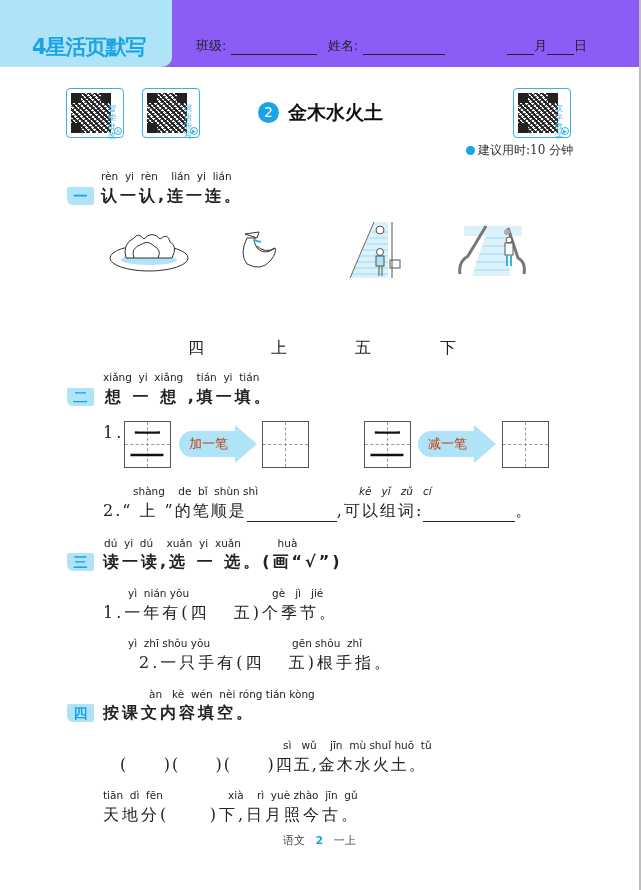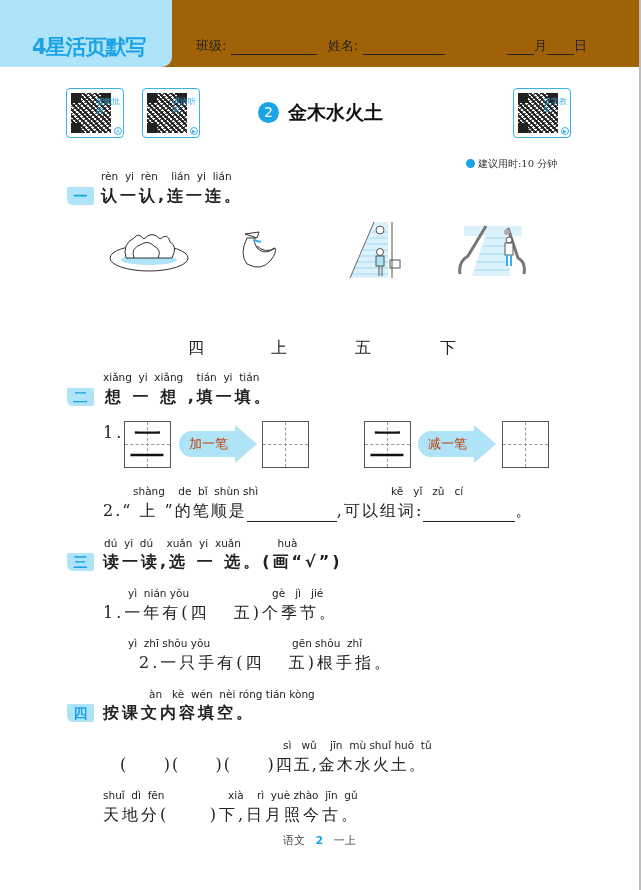--- a/index.html
+++ b/index.html
@@ -1,40 +1,40 @@
 <!DOCTYPE html>
 <html><head>
 <meta charset="utf-8">
 <style>
   * { box-sizing: border-box; margin: 0; padding: 0; }
   html, body { width: 641px; height: 890px; background: #fff; overflow: hidden; }
   body { position: relative; font-family: "DejaVu Serif", serif; color: #222; }
   .right-edge { position: absolute; right: 0; top: 0; width: 2px; height: 890px; background: #bdbdbd; }
   
-  .header { position: absolute; left: 0; top: 0; width: 639px; height: 67px; background: #a16207; }
+  .header { position: absolute; left: 0; top: 0; width: 639px; height: 67px; background: #8b5cf6; }
   .brand { position: absolute; left: 0; top: 0; width: 172px; height: 67px; background: #aee3f8; border-bottom-right-radius: 10px; }
   .brand-text { position: absolute; left: 32px; top: 33px; font-family: "DejaVu Sans", sans-serif; font-weight: bold; font-size: 21px; color: #1aa3e5; letter-spacing: -1px; }
   .hfield { position: absolute; top: 37px; font-family: "DejaVu Sans", sans-serif; font-size: 13px; color: #222; }
   .uline { display: inline-block; border-bottom: 1px solid #222; height: 14px; vertical-align: bottom; }
   
   .qr { position: absolute; top: 88px; width: 58px; height: 50px; border: 1.5px solid #39b0e6; border-radius: 4px; background: #fff; }
   .qr-code { position: absolute; left: 4px; top: 4px; width: 40px; height: 40px;
     background:
       linear-gradient(#222,#222) 0 0/10px 10px no-repeat,
       linear-gradient(#222,#222) 30px 0/10px 10px no-repeat,
       linear-gradient(#222,#222) 0 30px/10px 10px no-repeat,
       repeating-linear-gradient(45deg,#333 0 2px,#fff 2px 4px),
       repeating-linear-gradient(-30deg,#555 0 1px,#fff 1px 3px);
     background-blend-mode: normal, normal, normal, multiply, normal; }
-  .qr-label { position: absolute; right: 1px; top: 8px; width: 26px; font-family: "DejaVu Sans", sans-serif; font-size: 8px; line-height: 9px; color: #39b0e6; }
+  .qr-label { position: absolute; right: 1px; top: 15px; width: 14px; font-family: "DejaVu Sans", sans-serif; font-size: 8px; line-height: 9px; color: #39b0e6; }
   .qr-dot { position: absolute; right: 1px; bottom: 2px; width: 8px; height: 8px; border-radius: 50%; border: 1px solid #39b0e6; font-size: 5px; color: #39b0e6; text-align: center; line-height: 6px; font-family: "DejaVu Sans", sans-serif; }
   
   .lesson-num { position: absolute; left: 258px; top: 102px; width: 21px; height: 21px; border-radius: 50%; background: #1aa3e5; color: #fff; font-family: "DejaVu Sans", sans-serif; font-size: 14px; text-align: center; line-height: 21px; }
   .lesson-title { position: absolute; left: 288px; top: 100px; font-family: "DejaVu Sans", sans-serif; font-weight: bold; font-size: 19px; color: #111; }
-  .time-hint { position: absolute; left: 466px; top: 142px; font-size: 10px; color: #333; margin-top: 15px; }
+  .time-hint { position: absolute; left: 466px; top: 142px; font-size: 12px; color: #333; }
   .time-icon { display: inline-block; width: 9px; height: 9px; border-radius: 50%; background: #1aa3e5; margin-right: 3px; vertical-align: -1px; }
   
   .py { position: absolute; font-family: "DejaVu Sans", sans-serif; font-size: 10.5px; color: #222; white-space: pre; }
   .badge { position: absolute; width: 27px; height: 18px; background: #aee3f8; border-radius: 2px 2px 2px 6px; color: #1aa3e5; font-family: "DejaVu Sans", sans-serif; font-weight: bold; font-size: 14px; text-align: center; line-height: 18px; }
   .heading { position: absolute; font-family: "DejaVu Sans", sans-serif; font-weight: bold; font-size: 16px; color: #222; letter-spacing: 3px; white-space: pre; }
   .line { position: absolute; font-size: 16px; color: #222; letter-spacing: 3px; white-space: pre; }
   .blank { display: inline-block; border-bottom: 1px solid #222; height: 16px; vertical-align: bottom; }
   
   .pic { position: absolute; }
   .chars { position: absolute; top: 338px; font-size: 16px; color: #222; }
@@ -171,21 +171,21 @@
     <div class="tian-char">二</div>
   </div>
 <div class="arrow" style="left:418px;">
   <div class="arrow-body"></div>
     <div class="arrow-head"></div>
   <div class="arrow-label">减一笔</div>
 </div>
 <div class="tian" style="left:502px;"></div>
 
 <div class="py" style="left:133px; top:485px;">shàng    de  bǐ  shùn shì</div>
-<div class="py" style="left:391px; top:485px;">kě   yǐ   zǔ   cí</div>
+<div class="py" style="left:359px; top:485px;font-style:italic;">kě   yǐ   zǔ   cí</div>
 <div class="line" style="left:103px; top:501px; letter-spacing:2px;"><span>2.“ 上 ”的笔顺是</span><span class="blank" style="width:90px;"></span><span>,可以组词:</span><span class="blank" style="width:92px;"></span><span>。</span></div>
 
 <div class="py" style="left:104px; top:537px;">dú  yi  dú    xuǎn  yi  xuǎn           huà</div>
 <div class="badge" style="left:67px; top:553px;">三</div>
 <div class="heading" style="left:103px; top:552px;">读一读,选 一 选。(画“√”)</div>
 
 <div class="py" style="left:128px; top:587px;">yì  nián yǒu</div>
 <div class="py" style="left:272px; top:587px;">gè   jì   jié</div>
 <div class="line" style="left:103px; top:603px;">1.一年有(四   五)个季节。</div>
 
@@ -193,17 +193,17 @@
 <div class="py" style="left:292px; top:637px;">gēn shǒu  zhǐ</div>
 <div class="line" style="left:103px; top:653px;margin-left:36px;">2.一只手有(四   五)根手指。</div>
 
 <div class="py" style="left:105px; top:688px;margin-left:44px;">àn   kè  wén  nèi róng tián kòng</div>
 <div class="badge" style="left:67px; top:704px;">四</div>
 <div class="heading" style="left:103px; top:703px;">按课文内容填空。</div>
 
 <div class="py" style="left:283px; top:739px;">sì   wǔ    jīn  mù shuǐ huǒ  tǔ</div>
 <div class="line" style="left:120px; top:755px; letter-spacing:2px;">(     )(     )(     )四五,金木水火土。</div>
 
-<div class="py" style="left:103px; top:789px;">shuǐ  dì  fēn</div>
+<div class="py" style="left:103px; top:789px;">tiān  dì  fēn</div>
 <div class="py" style="left:228px; top:789px;">xià    rì  yuè zhào  jīn  gǔ</div>
 <div class="line" style="left:103px; top:805px;">天地分(     )下,日月照今古。</div>
 
 <div class="footer"><span>语文</span>   <span class="pg">2</span>   <span>一上</span></div>
 
 </body></html>

